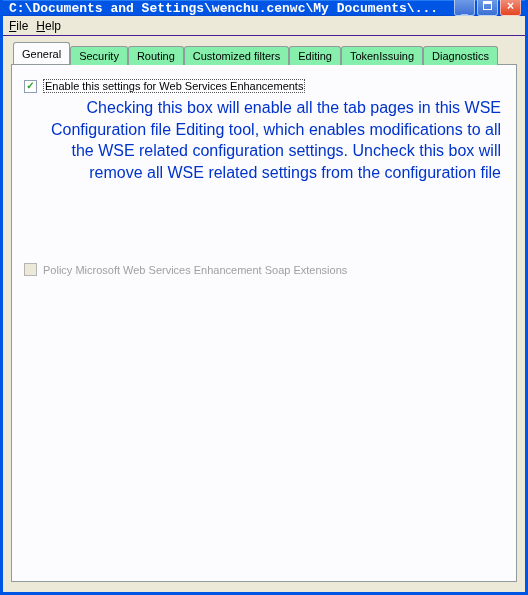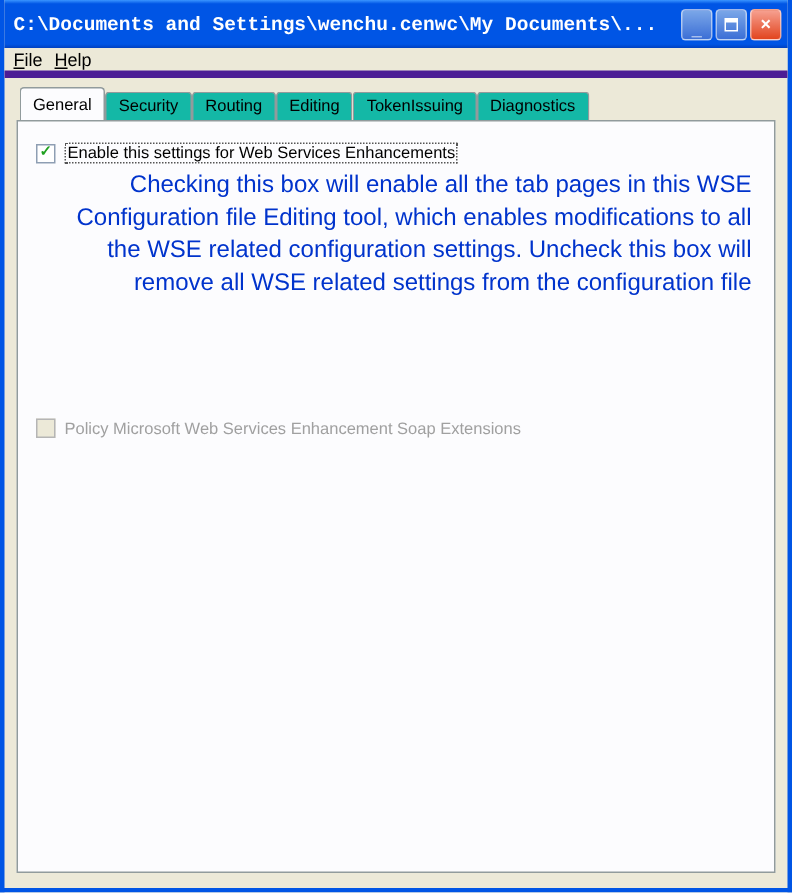--- a/index.html
+++ b/index.html
@@ -12,23 +12,23 @@
     overflow: hidden;
   }
   .window {
     width: 528px; height: 595px;
     border: 3px solid #0055e5;
     border-top: none;
     background: #ece9d8;
     display: flex; flex-direction: column;
   }
   .titlebar {
-    height: 32px;
+    height: 16px;
     background: linear-gradient(to bottom, #3a95ff 0%, #0055e5 8%, #0055e5 92%, #0040c0 100%);
-    display: flex; align-items: center;
+    display: flex; align-items: flex-end;
     padding: 0 4px 0 6px;
     color: #fff;
     font-family: "Courier New", monospace;
     font-weight: bold;
     font-size: 13px;
   }
   .titlebar .title { flex: 1; white-space: nowrap; overflow: hidden; }
   .titlebar .btns { display: flex; gap: 2px; }
   .titlebar .tb-btn {
     width: 21px; height: 21px;
@@ -45,39 +45,39 @@
   .tb-max-ico {
     width: 9px; height: 9px; border: 1px solid #fff; border-top-width: 3px;
   }
 
   .menubar {
     height: 20px;
     background: #ece9d8;
     display: flex; align-items: center;
     padding: 0 6px; gap: 8px;
     font-size: 12px;
-    border-bottom: 5px solid #4c1d95;
+    border-bottom: 1px solid #4c1d95;
   }
   .menubar .mi { cursor: default; }
   .menubar .mi u { text-decoration: underline; }
 
   .client {
     flex: 1; padding: 6px 8px 10px 8px;
     display: flex; flex-direction: column;
   }
 
   .tabs-row {
-    display: flex; align-items: center;
+    display: flex; align-items: flex-end;
     margin-left: 2px;
     position: relative; z-index: 2;
   }
   .tab {
     padding: 3px 8px 3px 8px;
     font-size: 11px;
-    background: #14b8a6;
+    background: #86efac;
     border: 1px solid #919b9c;
     border-bottom: none;
     border-top-left-radius: 3px;
     border-top-right-radius: 3px;
     margin-right: 0px;
     position: relative;
     top: 1px;
     color: #000;
     cursor: default;
   }
@@ -154,20 +154,21 @@
     <span class="mi"><u>F</u><span>ile</span></span>
     <span class="mi"><u>H</u><span>elp</span></span>
   </div>
 
   <div class="client">
 
     <div class="tabs-row">
       <div class="tab active">General</div>
       <div class="tab">Security</div>
       <div class="tab">Routing</div>
+      <div class="tab">Customized filters</div>
       <div class="tab">Editing</div>
       <div class="tab">TokenIssuing</div>
       <div class="tab">Diagnostics</div>
     </div>
 
     <div class="tab-panel">
 
       <div class="check-row">
         <span class="check">
           <span class="mark">✓</span>

